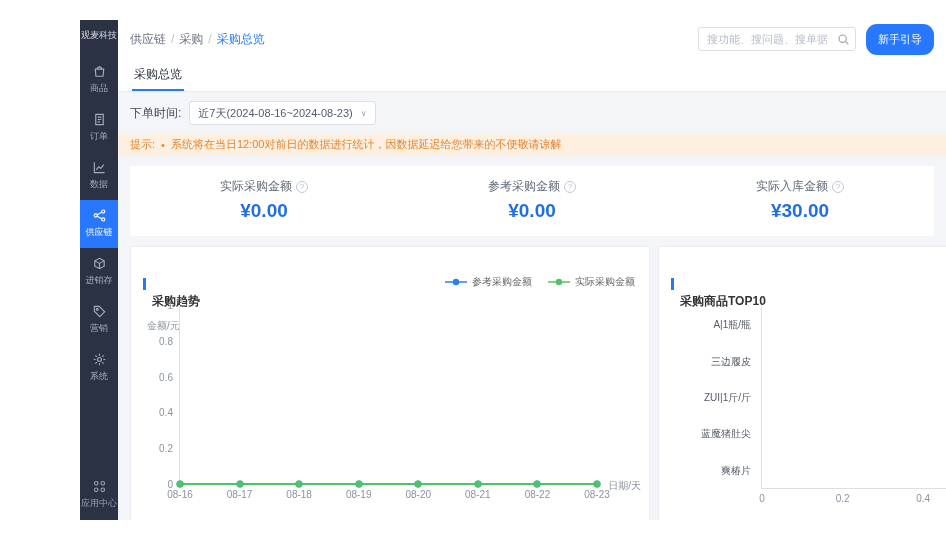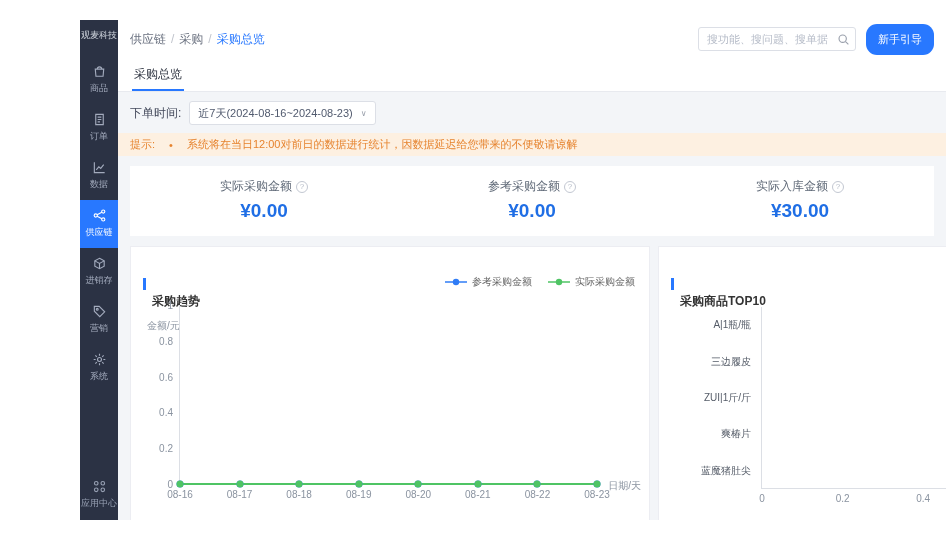--- a/index.html
+++ b/index.html
@@ -32,21 +32,21 @@
 
   .tabbar { flex-shrink:0; display:flex; gap:26px; padding:0 14px; background:#fff; border-bottom:1px solid #e8eaef; }
   .tab { font-size:12px; color:#515a6e; padding:8px 2px 6px; border-bottom:2px solid transparent; cursor:pointer; }
   .tab.active { color:#2d3340; border-bottom-color:#2878ff; }
 
   .content { flex:1; background:#f3f5f8; min-height:0; display:flex; flex-direction:column; overflow:hidden; }
   .filter-row { display:flex; align-items:center; gap:8px; padding:9px 12px 8px; font-size:12px; color:#42485a; }
   .select { background:#fff; border:1px solid #dcdfe6; border-radius:3px; height:24px; display:inline-flex;
             align-items:center; gap:8px; padding:0 8px; font-size:11px; color:#515a6e; cursor:pointer; }
   .select .caret { font-size:8px; color:#9aa0ac; }
-  .notice { background:#fdf0e1; color:#e6832e; font-size:11px; padding:4px 12px; display:flex; align-items:center; gap:14px;
+  .notice { background:#fdf0e1; color:#e6832e; font-size:11px; padding:4px 12px; display:flex; align-items:center; gap:6px;
             white-space:nowrap; overflow:hidden; }
 
   .metrics { background:#fff; margin:10px 12px 0; display:flex; padding:12px 0 14px; flex-shrink:0; }
   .metric { flex:1; text-align:center; }
   .metric-label { font-size:12px; color:#606a78; display:flex; align-items:center; justify-content:center; gap:4px; }
   .qmark { display:inline-flex; width:12px; height:12px; border:1px solid #c3c8d2; border-radius:50%; font-size:8px;
            color:#b6bcc8; align-items:center; justify-content:center; cursor:pointer; }
   .metric-value { font-size:19px; font-weight:700; color:#1f6ee5; margin-top:5px; }
 
   .charts { display:flex; gap:8px; margin:10px 0 0 12px; flex:1; min-height:0; }
@@ -280,22 +280,22 @@
         <section class="panel top10">
           <div class="panel-head">
             <span class="bar-accent"></span>
             <span class="panel-title">采购商品TOP10</span>
           </div>
           <div class="top10-body">
             <div class="top10-labels">
                 <div class="bar-label">A|1瓶/瓶</div>
                 <div class="bar-label">三边履皮</div>
                 <div class="bar-label">ZUI|1斤/斤</div>
+                <div class="bar-label">蓝魔猪肚尖</div>
                 <div class="bar-label">爽椿片</div>
-                <div class="bar-label">蓝魔猪肚尖</div>
               </div>
             <div class="top10-plot">
                 <div class="hbar" style="top: 7.14286%; width: 0%;"></div>
                 <div class="hbar" style="top: 21.4286%; width: 0%;"></div>
                 <div class="hbar" style="top: 35.7143%; width: 0%;"></div>
                 <div class="hbar" style="top: 50%; width: 0%;"></div>
                 <div class="hbar" style="top: 64.2857%; width: 0%;"></div>
                 <div class="hbar" style="top: 78.5714%; width: 0%;"></div>
                 <div class="hbar" style="top: 92.8571%; width: 0%;"></div>
                 <div class="btick" style="left: 0%;">0</div>

